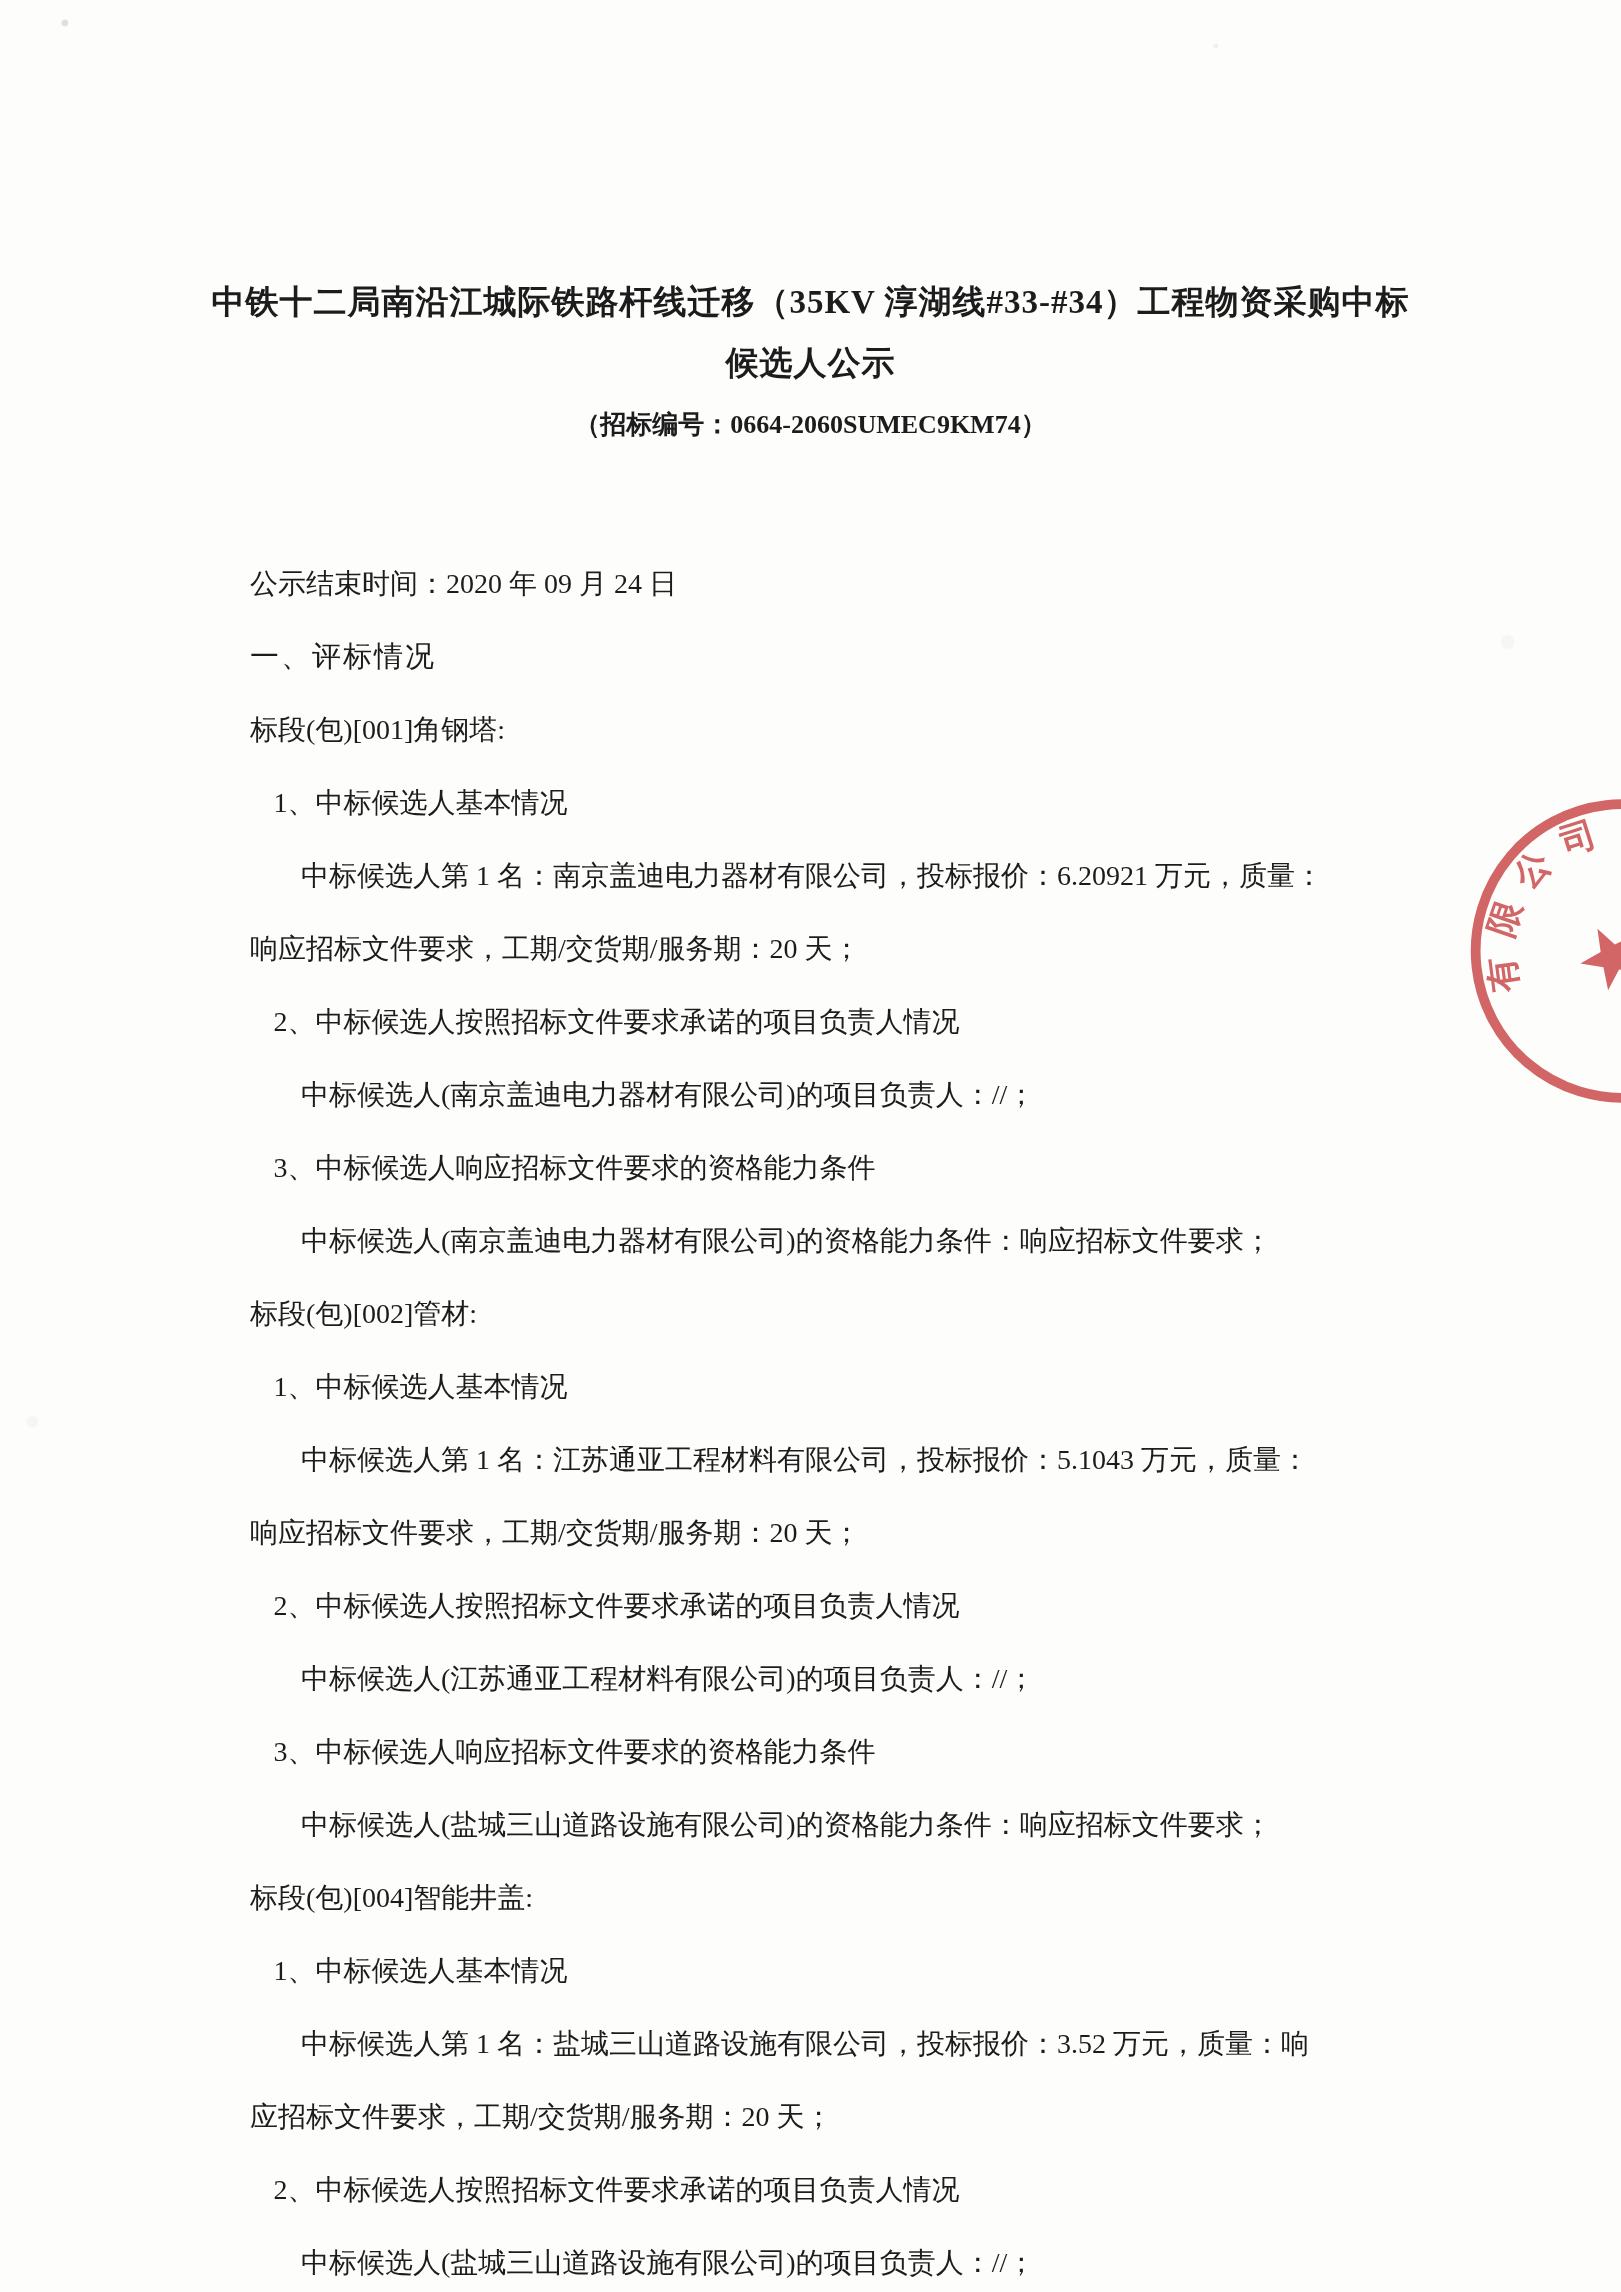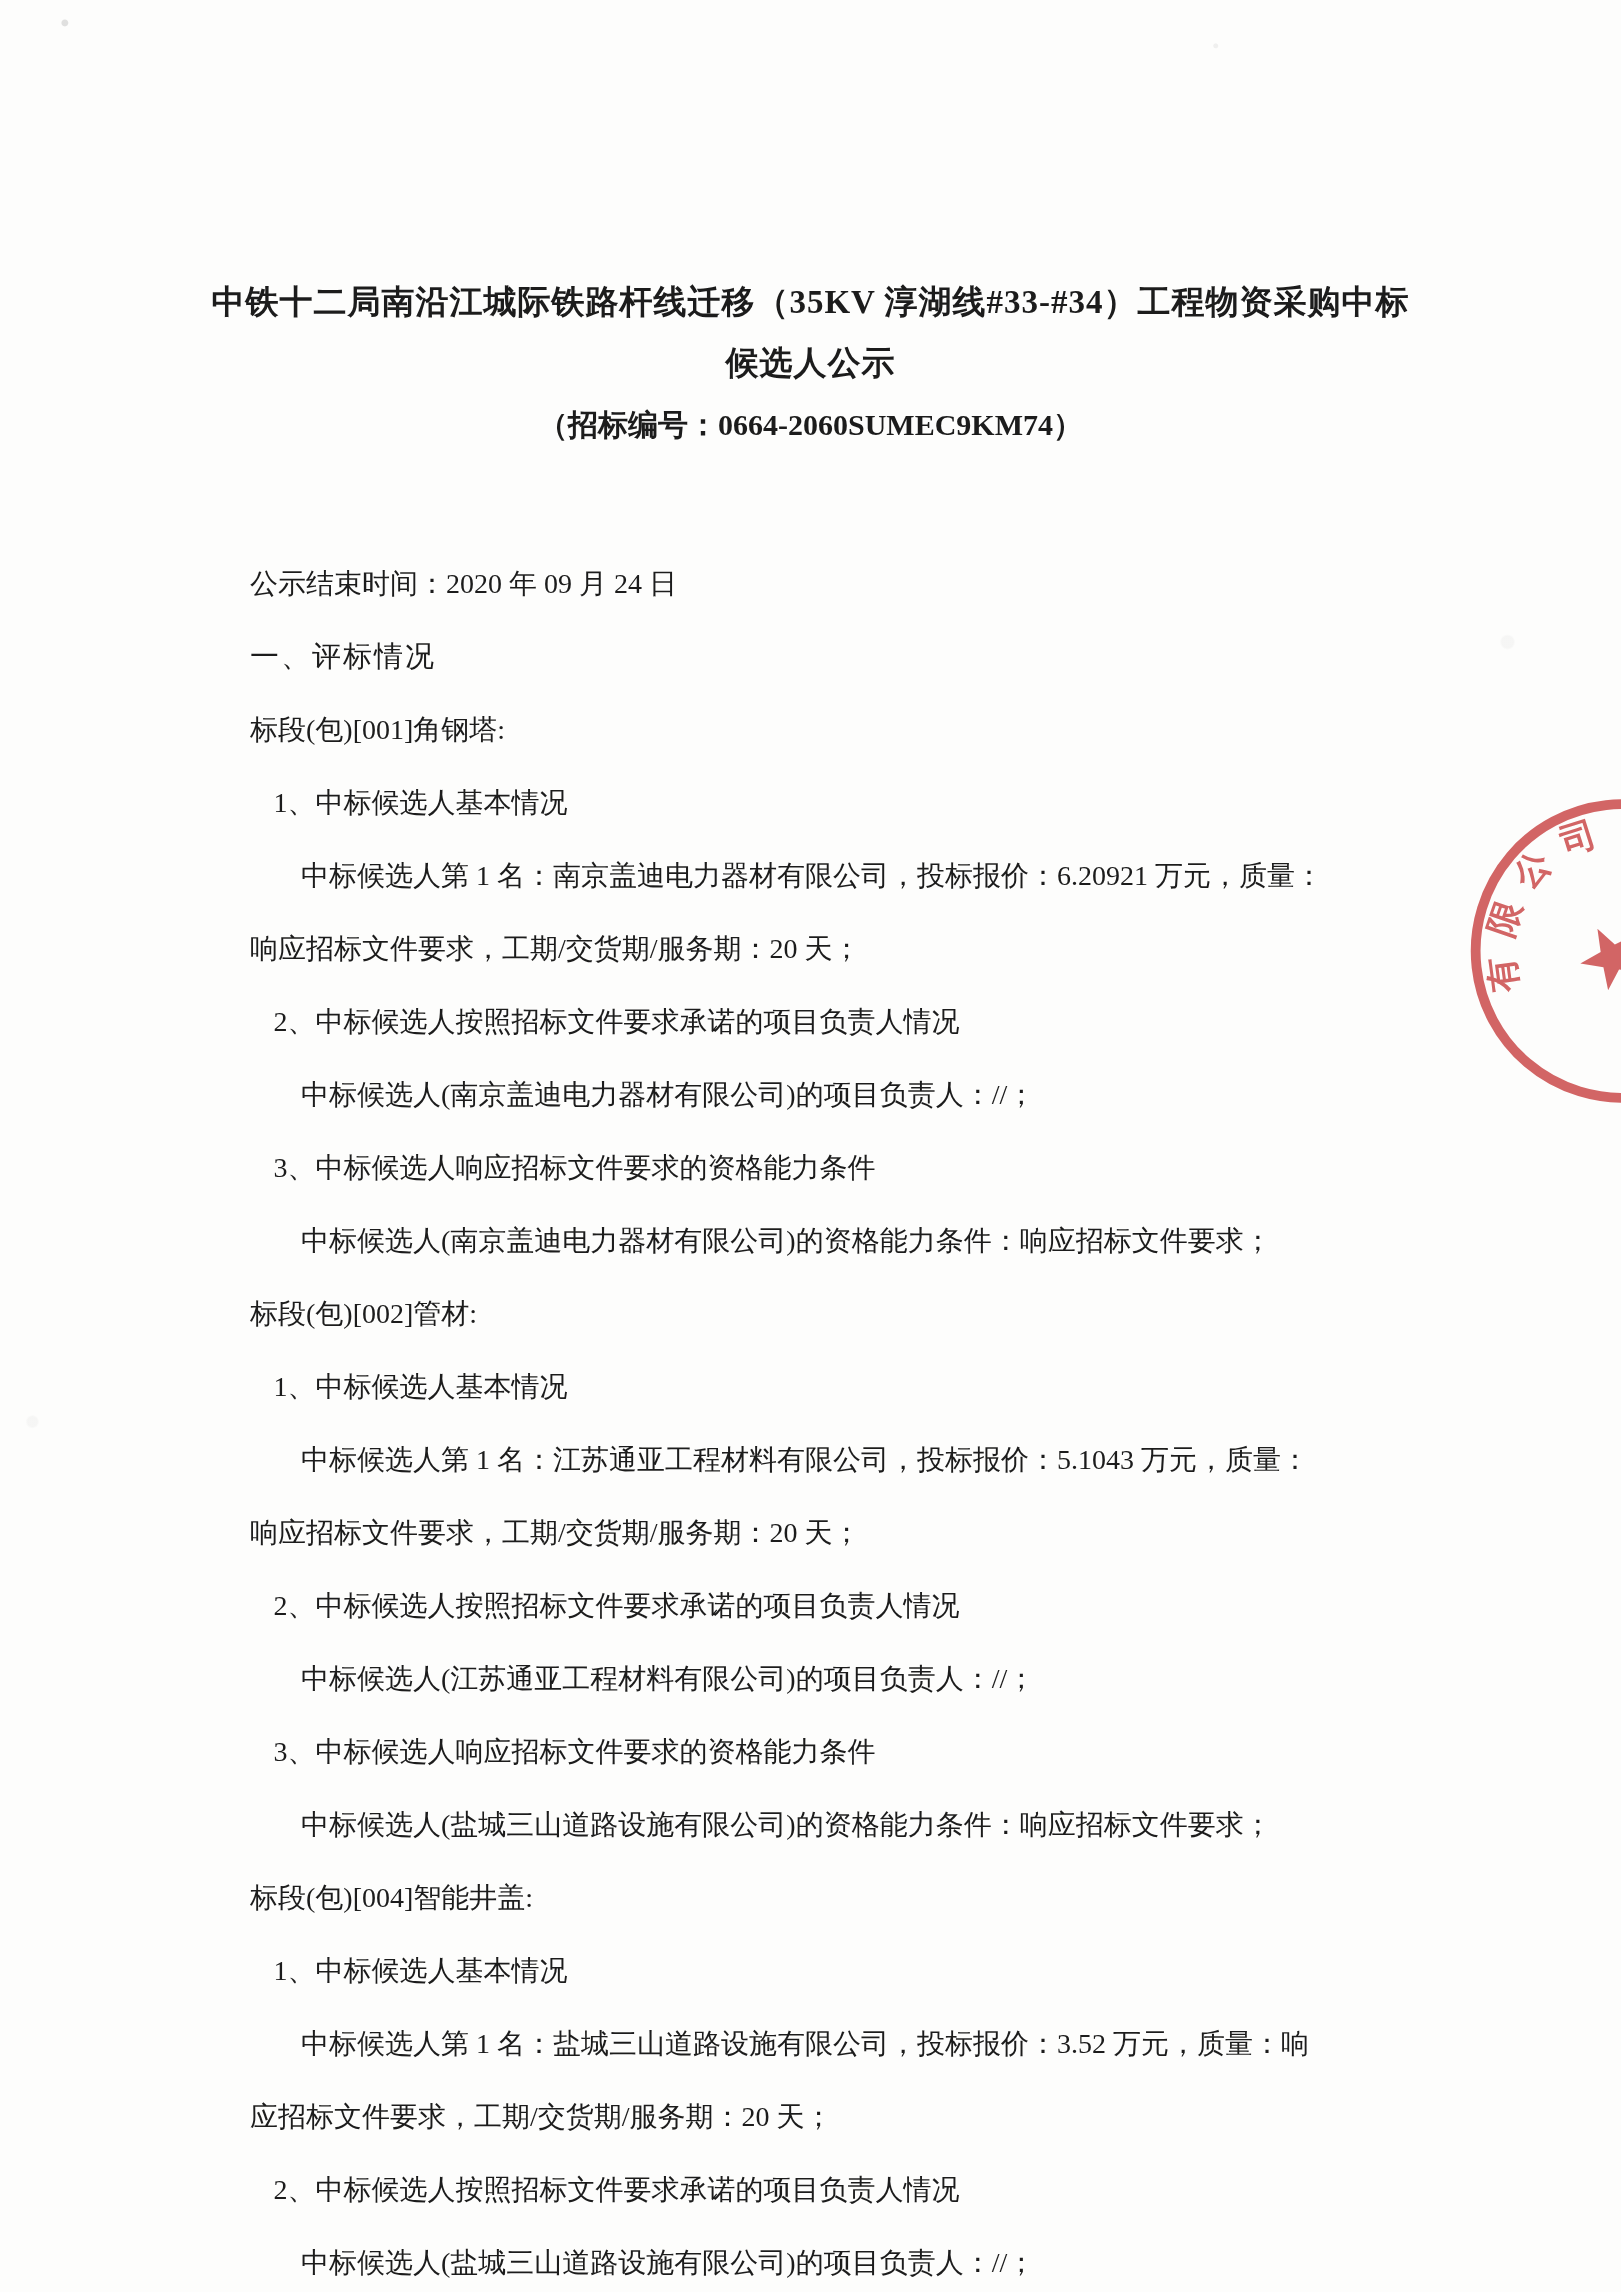--- a/index.html
+++ b/index.html
@@ -38,21 +38,21 @@
   .title-block {
     text-align: center;
     font-weight: bold;
     font-size: 33px;
     line-height: 61px;
     letter-spacing: 1px;
   }
   .tender-line {
     text-align: center;
     font-weight: bold;
-    font-size: 30px;
+    font-size: 26px;
     line-height: 61px;
   }
   .spacer { height: 86px; }
   .body-block {
     padding-left: 238px;
     padding-right: 225px;
     font-size: 28px;
     line-height: 61px;
     white-space: nowrap;
   }

